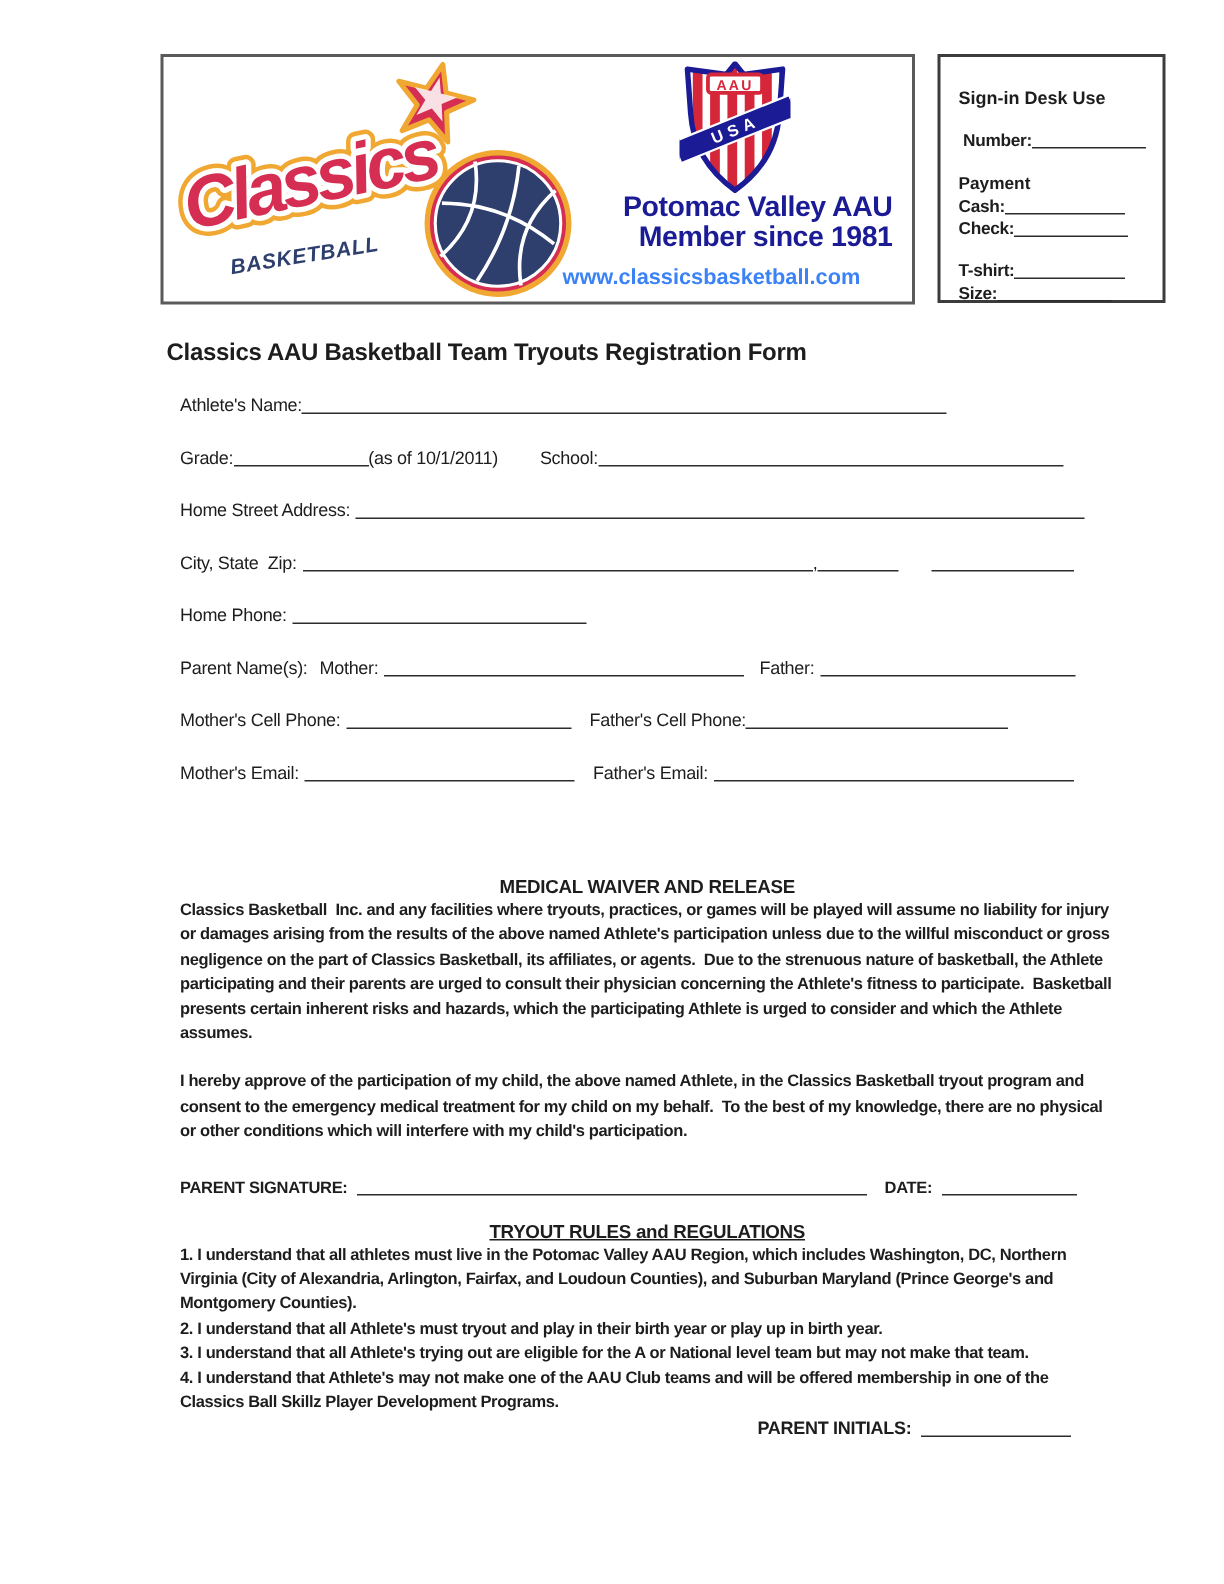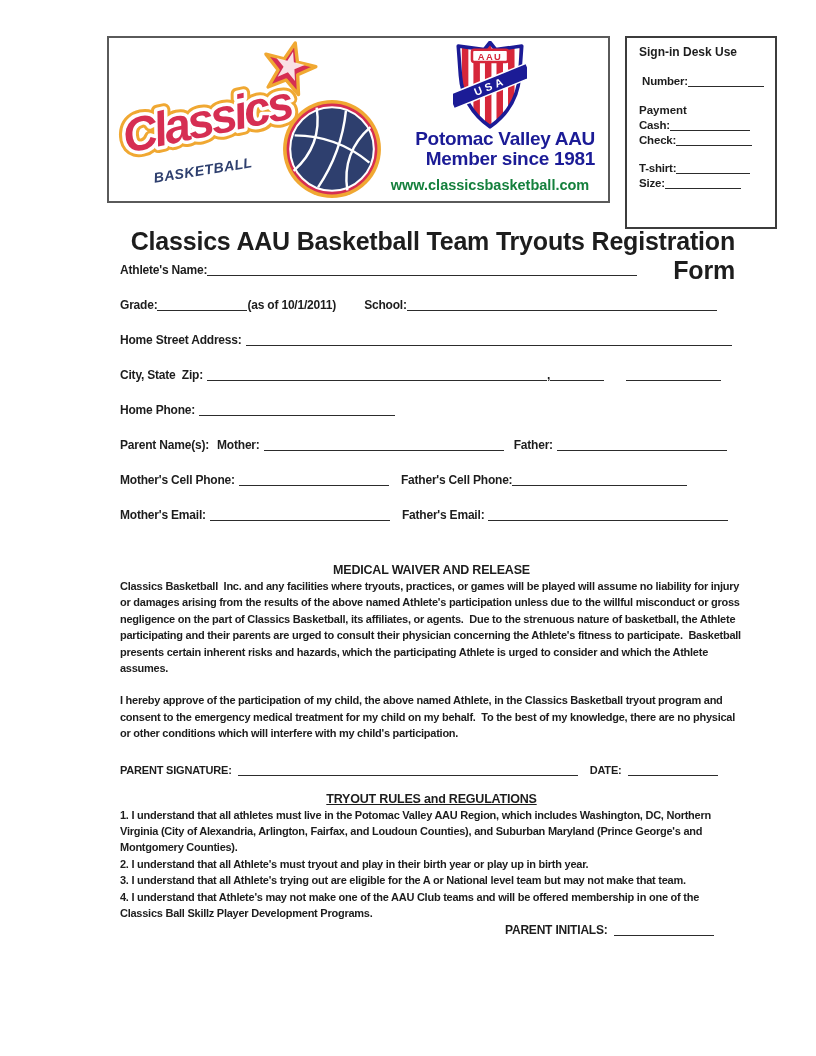--- a/index.html
+++ b/index.html
@@ -20,49 +20,49 @@
   .bb-word {
     position:absolute; left:44px; top:124px; transform:rotate(-9deg);
     font-size:14px; font-weight:bold; font-style:italic; color:#2e3f6e; letter-spacing:0.5px;
   }
   .aau-panel { position:absolute; left:266px; top:3px; width:230px; }
   .aau-shield-svg { display:block; margin:0 auto; width:74px; height:88px; }
   .aau-org {
     text-align:right; padding-right:10px; color:#1b1b96; font-weight:bold;
     font-size:19px; line-height:20px; letter-spacing:-0.3px;
   }
-  .aau-web { margin-top:8px; text-align:center; color:#15803d; font-weight:bold; font-size:14.5px; }
+  .aau-web { margin-top:8px; text-align:left; color:#3b82f6; font-weight:bold; font-size:14.5px; }
 
   
   .signin-box {
-    position:absolute; left:625px; top:36px; width:152px; height:193px;
+    position:absolute; left:625px; top:36px; width:152px; height:166px;
     border:2px solid #3c3c3c; background:#fff; box-sizing:border-box;
-    padding:7px 8px 0 12px; font-weight:bold;
+    padding:20px 8px 0 12px; font-weight:bold;
   }
   .si-title { font-size:12px; margin-bottom:15px; }
   .si-row { font-size:11.5px; line-height:15px; white-space:nowrap; }
   .mb14 { margin-bottom:14px;text-align:center; }
   .mb13 { margin-bottom:13px; }
 
   
   .fl { display:inline-block; border-bottom:1.5px solid #2c2c2c; height:11px; vertical-align:-2px; }
 
   
   .form-title {
-    position:absolute; left:95px; top:227px; width:640px; text-align:right;
-    font-size:25px; font-weight:bold; letter-spacing:-0.2px;
-  }
-
-  
-  .fields { position:absolute; left:120px; top:263px; width:630px; font-size:12px; font-weight:bold; }
+    position:absolute; left:111px; top:227px; width:640px; text-align:left;
+    font-size:16px; font-weight:bold; letter-spacing:-0.2px;
+  }
+
+  
+  .fields { position:absolute; left:120px; top:263px; width:630px; font-size:12px; font-weight:normal; }
   .frow { height:18px; margin-bottom:17px; white-space:nowrap; }
   .lb { white-space:pre; letter-spacing:-0.2px; }
 
   
-  .main-text { position:absolute; left:120px; top:563px; width:623px; font-weight:bold; }
+  .main-text { position:absolute; left:120px; top:584px; width:623px; font-weight:bold; }
   .sec-head { text-align:center; font-size:12.5px; letter-spacing:-0.2px; margin-bottom:1px; }
   .para { font-size:11px; line-height:16.4px; letter-spacing:-0.25px; white-space:pre-wrap; }
   .p2 { margin-top:16px; }
   .sig-row { margin-top:22px; font-size:11px; white-space:nowrap; letter-spacing:-0.2px; }
   .rules-head { margin-top:16px;text-decoration:underline; }
   .rule-item { font-size:11px; line-height:16.4px; letter-spacing:-0.25px; white-space:pre-wrap; }
   .initials-row { margin-left:385px; margin-top:1px; font-size:12px; white-space:nowrap; }
 </style>
 </head>
 <body>

